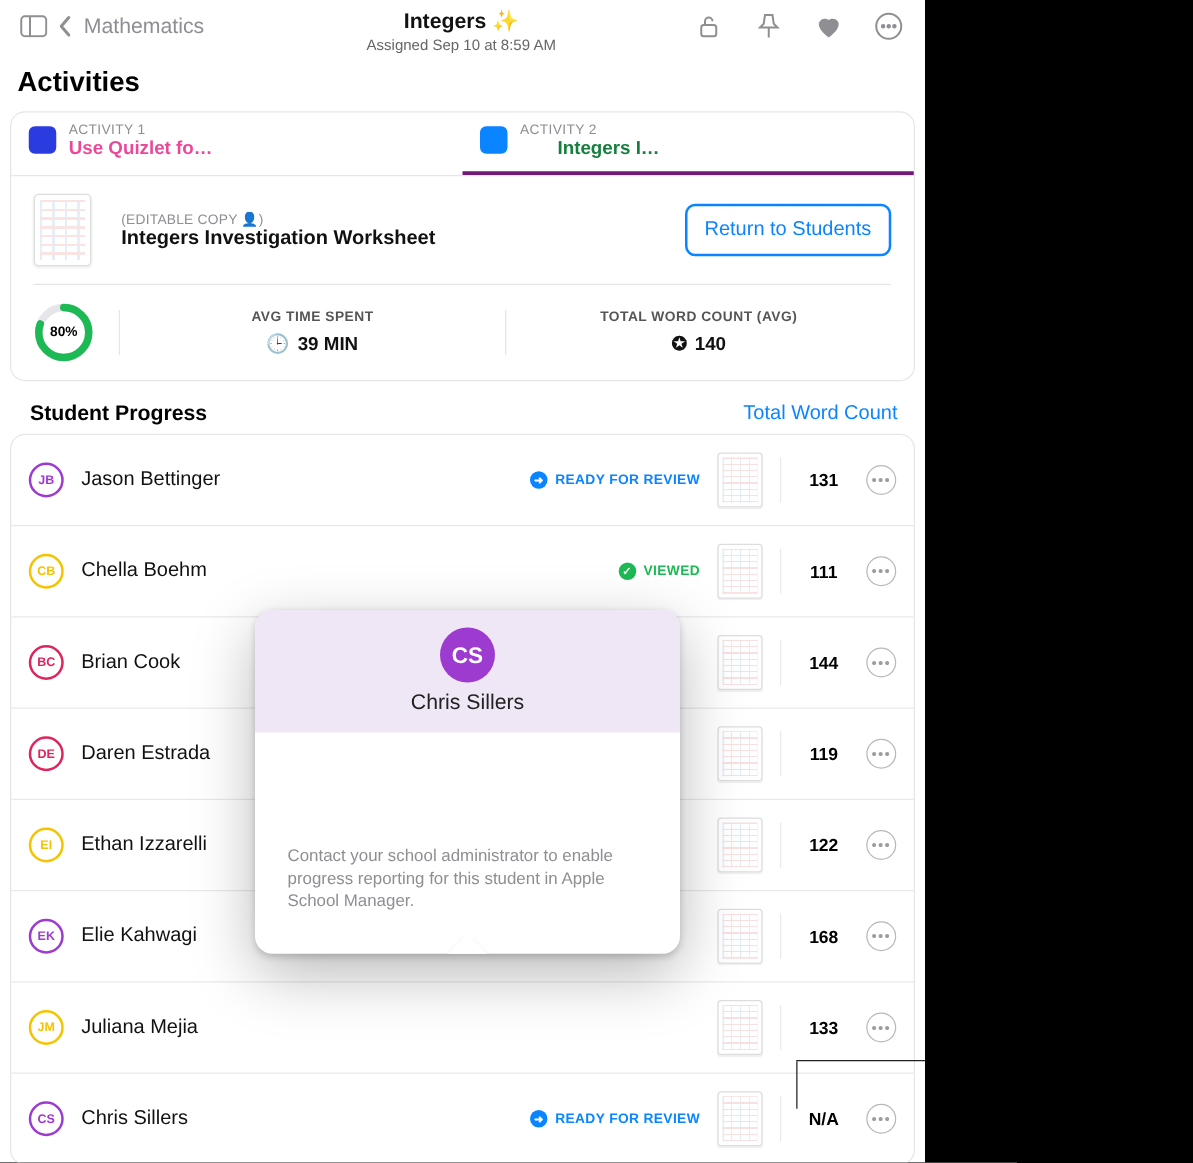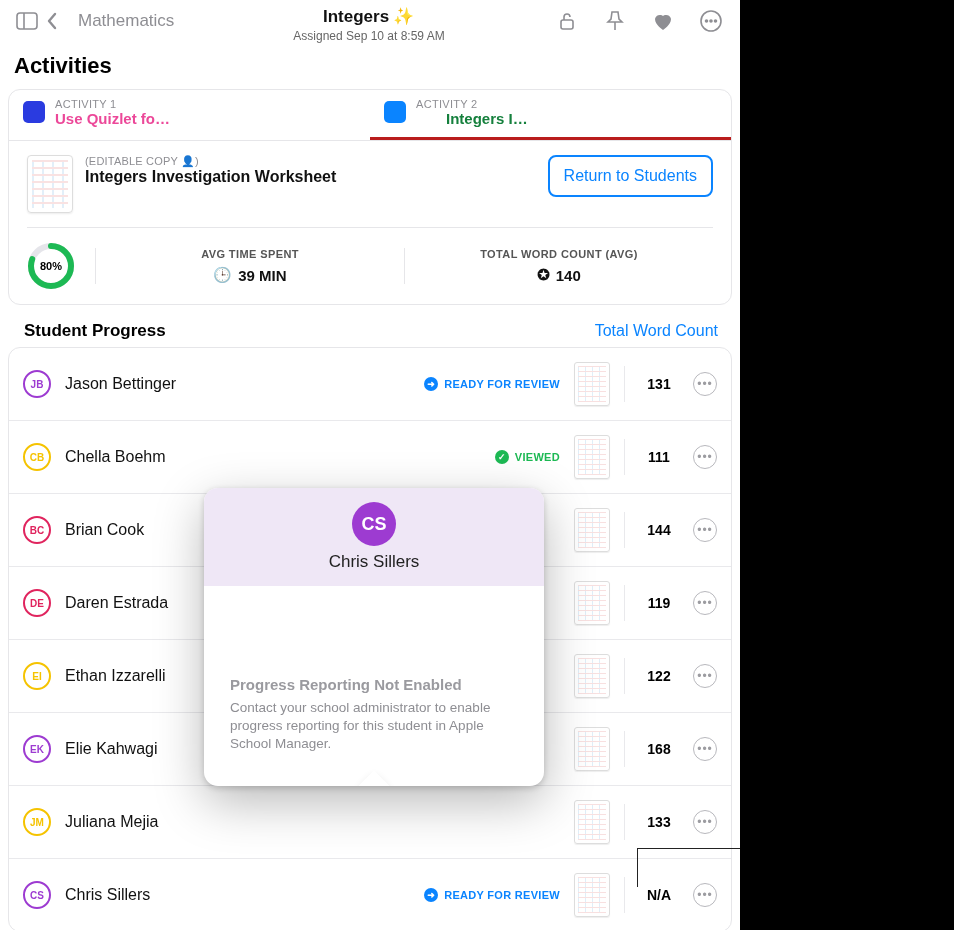--- a/index.html
+++ b/index.html
@@ -18,24 +18,24 @@
   .icon-btn { width:30px; height:30px; display:flex; align-items:center; justify-content:center; color:#8e8e93; cursor:pointer;}
   .section-title { font-size:22px; font-weight:700; padding:6px 14px 10px; }
 
   
   .panel { margin:0 8px 0 8px; border:1px solid #e6e6e9; border-radius:12px; background:#fff; box-shadow:0 0 0 0; }
   .tabs { display:flex; border-bottom:1px solid #e6e6e9; }
   .tab { flex:1; padding:8px 14px 10px; display:flex; gap:10px; cursor:pointer; align-items:flex-start;}
   .tab-icon { width:22px; height:22px; border-radius:5px; margin-top:3px; flex:0 0 auto; }
   .tab-label { font-size:11px; color:#8e8e93; letter-spacing:.3px; }
   .tab-name { font-size:15px; font-weight:600; color:#ec4899; width:120px; white-space:nowrap; overflow:hidden; text-overflow:ellipsis;}
-  .tab.active { border-bottom:3px solid #b91c1c; }
+  .tab.active { border-bottom:3px solid #701a75; }
   .tab.active .tab-name { color:#15803d;padding-left:30px; }
 
-  .assignment-row { display:flex; padding:14px 18px; align-items:flex-start; gap:12px; }
+  .assignment-row { display:flex; padding:14px 18px; align-items:center; gap:24px; }
   .thumb-doc { width:46px; height:58px; border:1px solid #ddd; border-radius:4px; background:
       linear-gradient(#fff,#fff) padding-box;
       box-shadow:0 1px 2px rgba(0,0,0,.08);
       position:relative; overflow:hidden;
   }
   .thumb-doc::after{content:"";position:absolute;inset:4px;background:
      repeating-linear-gradient(#f4c7c7 0 2px, transparent 2px 7px),
      repeating-linear-gradient(90deg,#c7e1f4 0 2px, transparent 2px 10px);
      opacity:.5;}
   .editable-tag { font-size:11px; color:#8e8e93; letter-spacing:.2px; }
@@ -86,21 +86,21 @@
 <div class="device">
 
   <div class="topbar">
     <div class="left">
       <span class="icon-btn">
         <svg width="22" height="18" viewBox="0 0 22 18" fill="none" stroke="#8e8e93" stroke-width="1.6">
             <rect x="1" y="1" width="20" height="16" rx="3"></rect>
             <line x1="8" y1="1" x2="8" y2="17"></line>
           </svg>
       </span>
-      <span class="icon-btn" style="width:auto;gap:20px">
+      <span class="icon-btn" style="width:auto;gap:9px">
         <svg width="12" height="20" viewBox="0 0 12 20" fill="none" stroke="#8e8e93" stroke-width="2.4" stroke-linecap="round" stroke-linejoin="round">
             <polyline points="9,3 3,10 9,17"></polyline>
           </svg>
         <span>Mathematics</span>
       </span>
     </div>
     <div class="center">
       <div class="title-main">Integers ✨</div>
       <div class="title-sub">Assigned Sep 10 at 8:59 AM</div>
     </div>
@@ -269,20 +269,19 @@
     <div class="more">•••</div>
       </div>
     </div>
 
   <div class="popover">
     <div class="popover-head">
       <div class="pop-avatar">CS</div>
       <div class="pop-name">Chris Sillers</div>
     </div>
     <div class="pop-body">
-      <h4>Progress Reporting Not Enabled</h4>
       <p>Contact your school administrator to enable progress reporting for this student in Apple School Manager.</p>
     </div>
     <div class="pop-notch"></div>
   </div>
 
   <div class="right-callout"></div>
 </div>
 
 </body></html>

